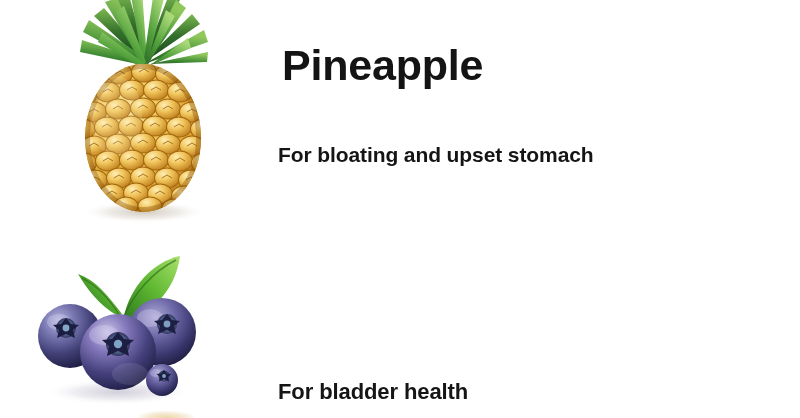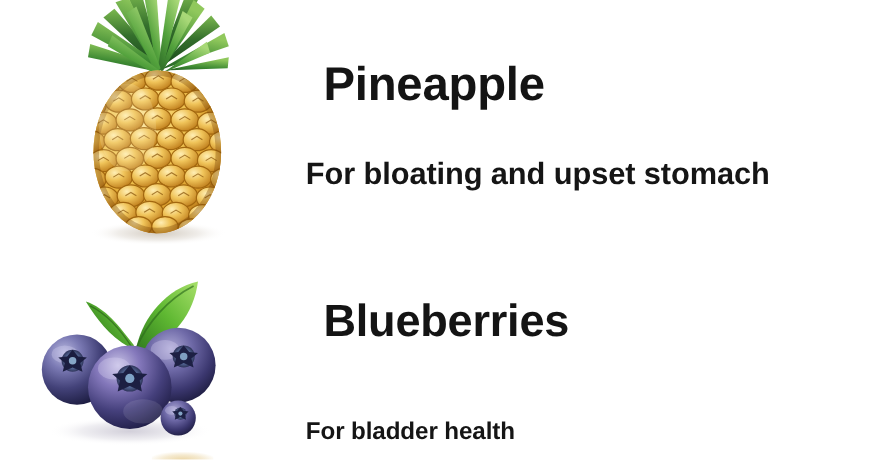--- a/index.html
+++ b/index.html
@@ -42,21 +42,21 @@
   .row-text {
     position: absolute;
     left: 278px;
     top: 0;
     width: 500px;
     height: 100%;
   }
 
   .item-title {
     position: absolute;
-    margin: 16px;
+    margin: 4px;
     font-family: "Liberation Sans", sans-serif;
     font-weight: bold;
     color: #141414;
     letter-spacing: -0.2px;
     white-space: nowrap;
     line-height: 1;
   }
 
   .item-sub {
     position: absolute;
@@ -65,21 +65,21 @@
     font-weight: bold;
     color: #151515;
     letter-spacing: -0.1px;
     white-space: nowrap;
     line-height: 1;
   }
 
   
   #row-pineapple { top: 0; height: 232px; }
   #row-pineapple .item-title { top: 40px; font-size: 43px; }
-  #row-pineapple .item-sub   { top: 144px; font-size: 28px; }
+  #row-pineapple .item-sub   { top: 144px; font-size: 21px; }
 
   
   #row-blueberries { top: 232px; height: 186px; }
   #row-blueberries .item-title { top: 23px; font-size: 41px; }
   #row-blueberries .item-sub   { top: 121px; font-size: 22px; margin-top: 28px; }
 
   
   .pineapple-art {
     position: absolute;
     left: 58px;
@@ -387,20 +387,19 @@
           <g>
             <circle cx="138" cy="136" r="5.5" fill="url(#bbCrown)"></circle>
             <path d="M138 130 l3 3.5 l4.5 0.5 l-3.4 3 l1 4.5 l-5.1 -2.3 l-5.1 2.3 l1 -4.5 l-3.4 -3 l4.5 -0.5 Z" fill="#1d2044"></path>
             <circle cx="138" cy="136" r="1.9" fill="#84a4c5"></circle>
           </g>
         </svg>
       </div>
     </div>
 
     <div class="row-text">
-      <h2 class="item-title">Blueberries</h2>
       <p class="item-sub">For bladder health</p>
     </div>
   </div>
 
   <div class="next-row-peek"></div>
 
 </div>
 
 </body></html>

